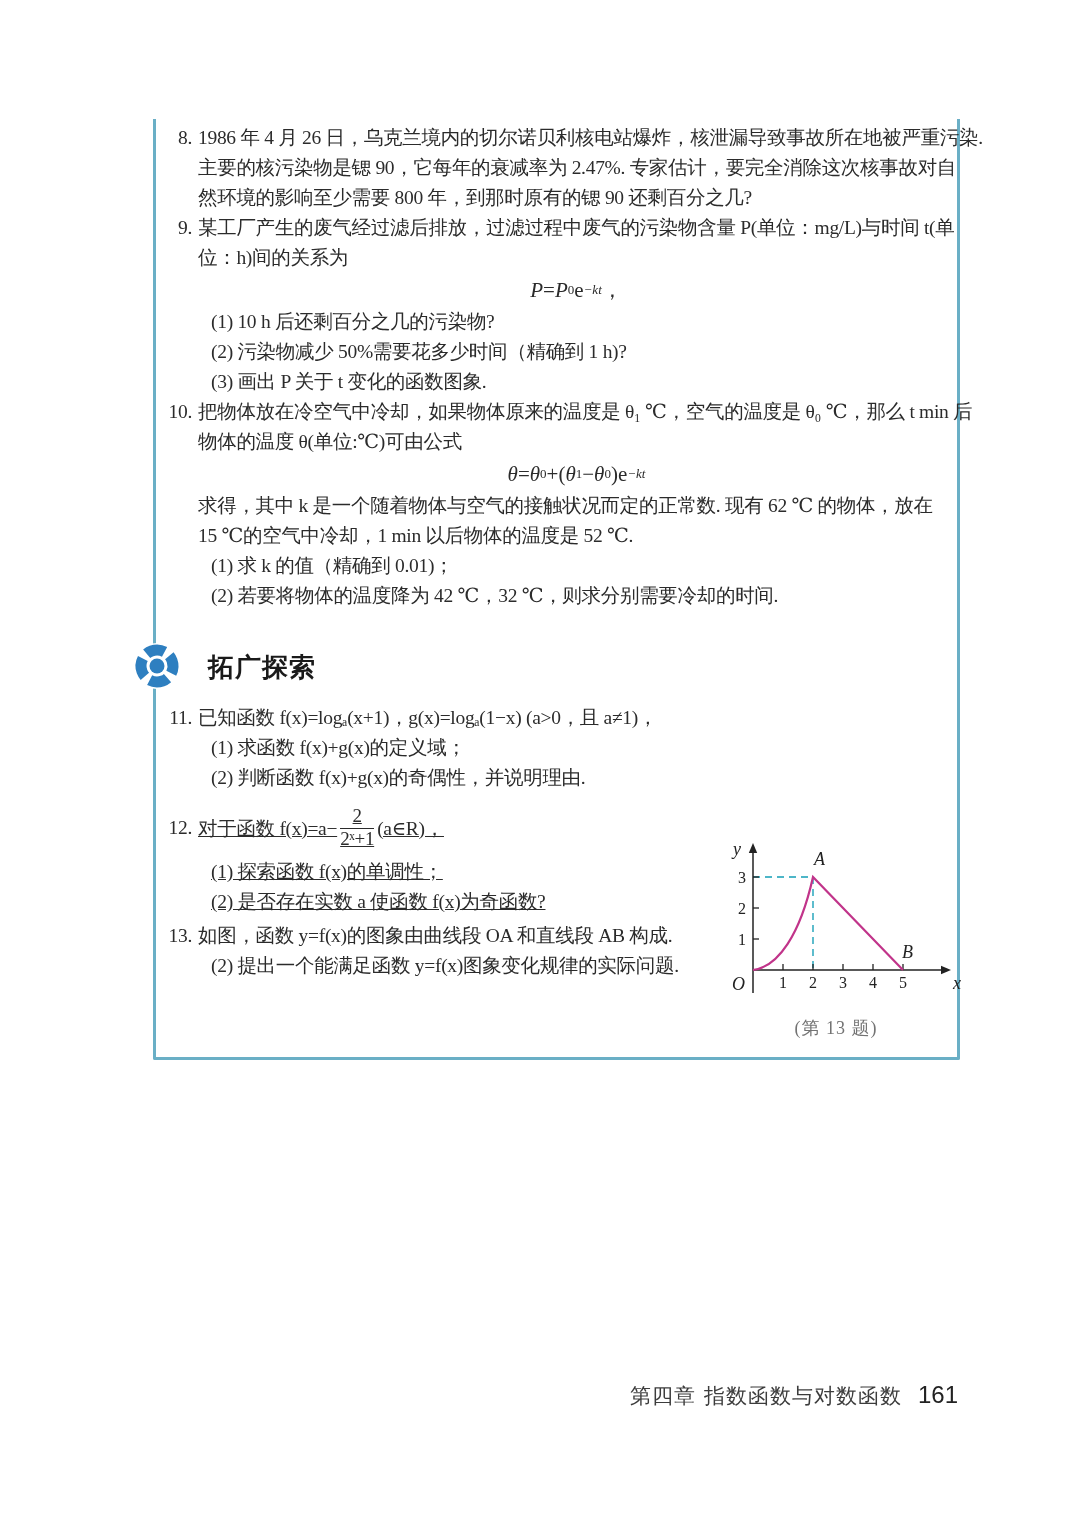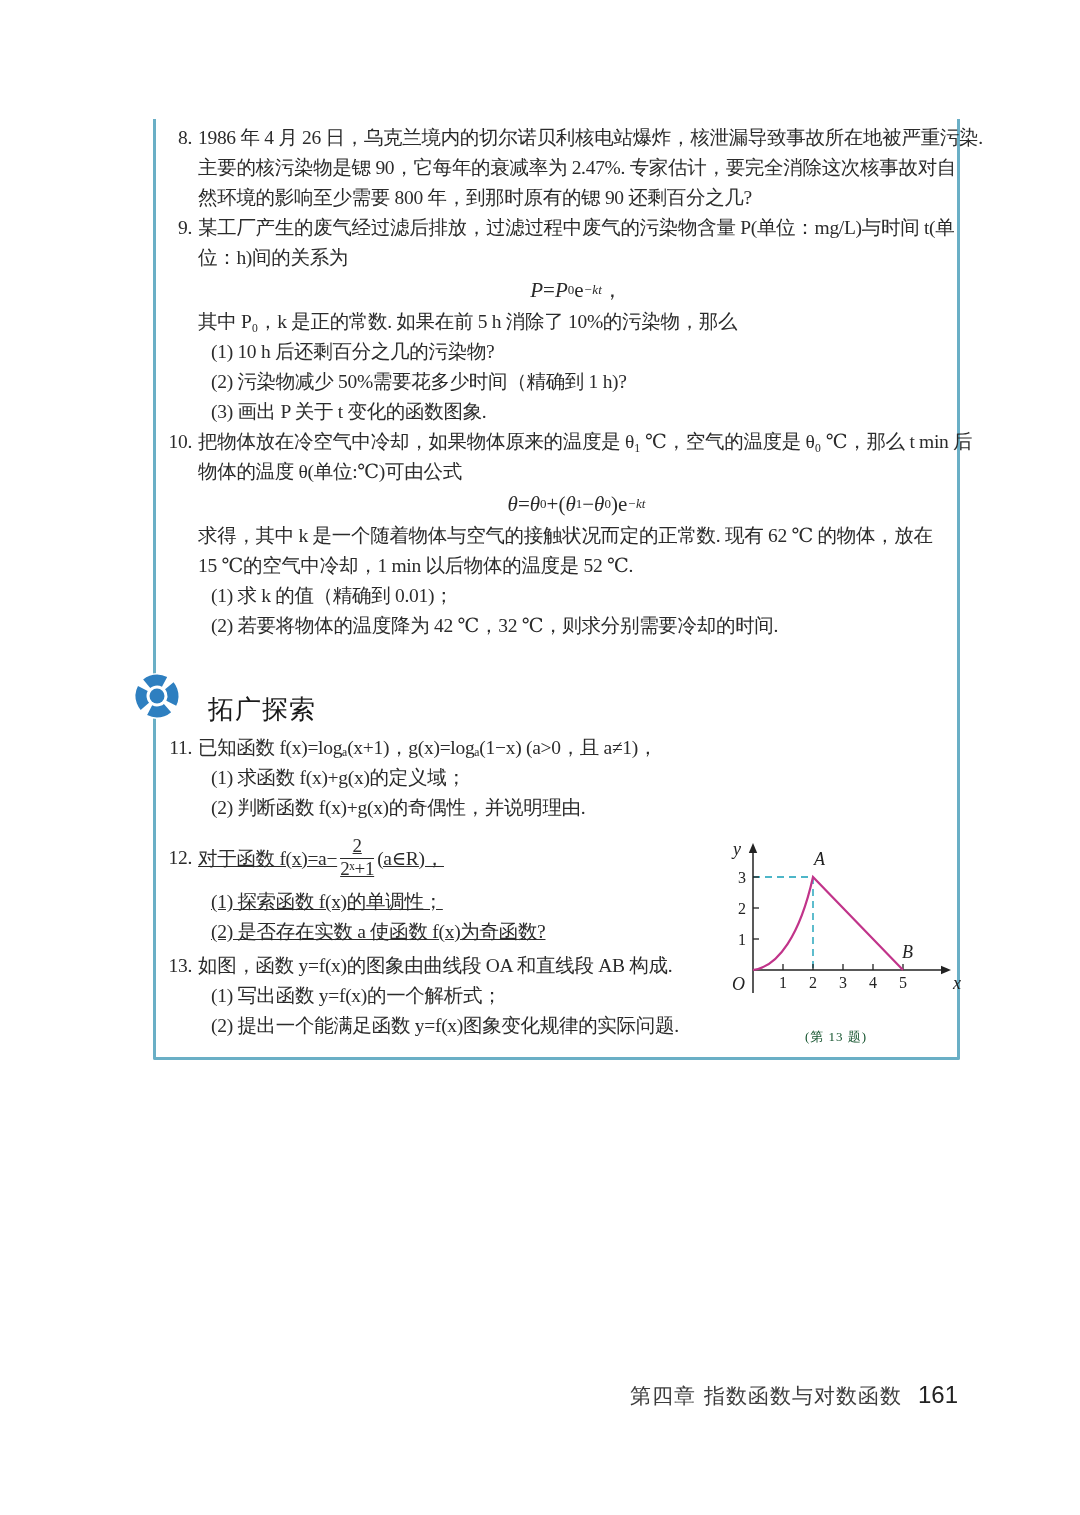--- a/index.html
+++ b/index.html
@@ -35,29 +35,29 @@
   .p13{margin-top:4px;}
   .tallline{display:flex;align-items:center;height:58px;white-space:nowrap;}
   .frac{display:inline-block;text-align:center;vertical-align:middle;font-size:19px;line-height:1.1;margin:0 3px;}
   .fnum{display:block;border-bottom:1.5px solid #2b2b2b;padding:0 8px 1px 8px;}
   .fden{display:block;padding-top:0;}
   .section-header{
     position:relative;margin-top:30px;height:50px;
   }
   .section-icon{position:absolute;left:-29px;top:1px;width:48px;height:48px;}
   .section-title{
-    position:absolute;left:46px;top:21px;
+    position:absolute;left:46px;top:9px;
     font-family:"Liberation Sans","DejaVu Sans",sans-serif;
-    font-weight:normal;font-size:26px;color:#1a1a1a;letter-spacing:1px;
+    font-weight:bold;font-size:26px;color:#1a1a1a;letter-spacing:1px;
   }
   .figure{
     position:absolute;left:710px;top:838px;width:252px;height:200px;
   }
   .fig-caption{
-    width:252px;text-align:center;font-size:13px;margin-top:16px;color:#14532d;letter-spacing:1px;
+    width:252px;text-align:center;font-size:18px;margin-top:4px;color:#737373;letter-spacing:1px;
   }
   .fig-label{font-style:italic;font-size:18px;fill:#222;font-family:"Liberation Serif","DejaVu Serif",serif;}
   .fig-tick{font-size:16px;fill:#222;font-family:"Liberation Serif","DejaVu Serif",serif;}
   .footer{
     position:absolute;top:1381px;left:0;width:958px;
     display:flex;justify-content:flex-end;align-items:baseline;
     font-size:21px;color:#3c3c3c;letter-spacing:1px;
   }
   .ft-title{margin-left:8px;}
   .ft-num{
@@ -86,21 +86,20 @@
         <div class="line">位：h)间的关系为</div>
         <div class="formula">
           <span class="mi">P</span>
             <span>=</span>
             <span class="mi">P</span>
             <sub class="msub">0</sub>
             <span>e</span>
             <sup class="msup mi">−kt</sup>
             <span>，</span>
         </div>
-        <div class="line">其中 P₀，k 是正的常数. 如果在前 5 h 消除了 10%的污染物，那么</div>
         <div class="line sub">(1) 10 h 后还剩百分之几的污染物?</div>
         <div class="line sub">(2) 污染物减少 50%需要花多少时间（精确到 1 h)?</div>
         <div class="line sub">(3) 画出 P 关于 t 变化的函数图象.</div>
       </div>
 
       <div class="problem">
         <span class="pnum">10.</span>
         <div class="line">把物体放在冷空气中冷却，如果物体原来的温度是 θ₁ ℃，空气的温度是 θ₀ ℃，那么 t min 后</div>
         <div class="line">物体的温度 θ(单位:℃)可由公式</div>
         <div class="formula">
@@ -150,21 +149,20 @@
           </span>
           <span> (a∈R)，</span>
         </div>
         <div class="line sub">(1) 探索函数 f(x)的单调性；</div>
         <div class="line sub">(2) 是否存在实数 a 使函数 f(x)为奇函数?</div>
       </div>
 
       <div class="problem p13">
         <span class="pnum">13.</span>
         <div class="line">如图，函数 y=f(x)的图象由曲线段 OA 和直线段 AB 构成.</div>
-        <div class="line sub">(1) 写出函数 y=f(x)的一个解析式；</div>
         <div class="line sub">(2) 提出一个能满足函数 y=f(x)图象变化规律的实际问题.</div>
       </div>
 
     </div>
   </div>
 
   <div class="figure">
     <svg viewBox="0 0 252 170" width="252" height="170">
 
       <path d="M43 39 H103" fill="none" stroke="#4db6c8" stroke-width="1.8" stroke-dasharray="7 5"></path>

